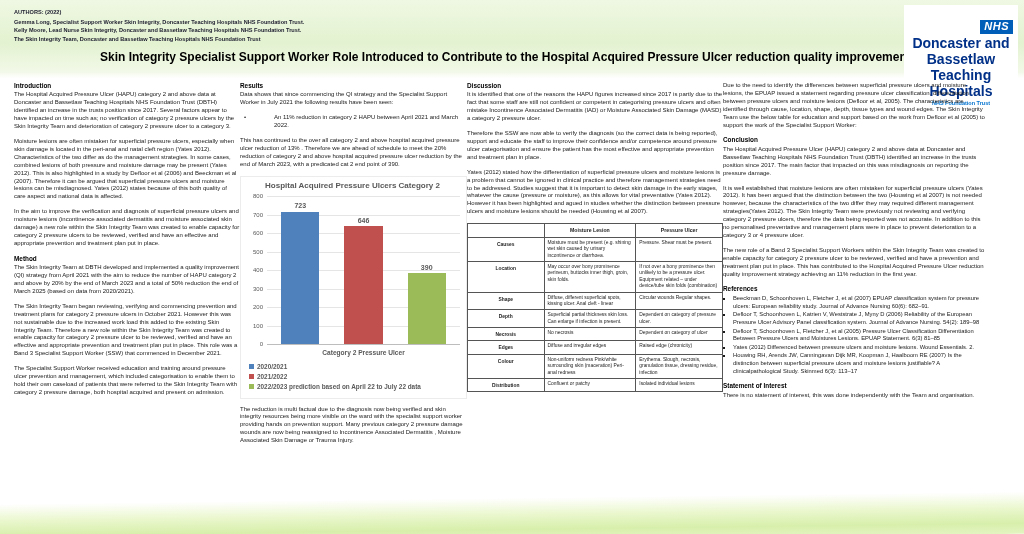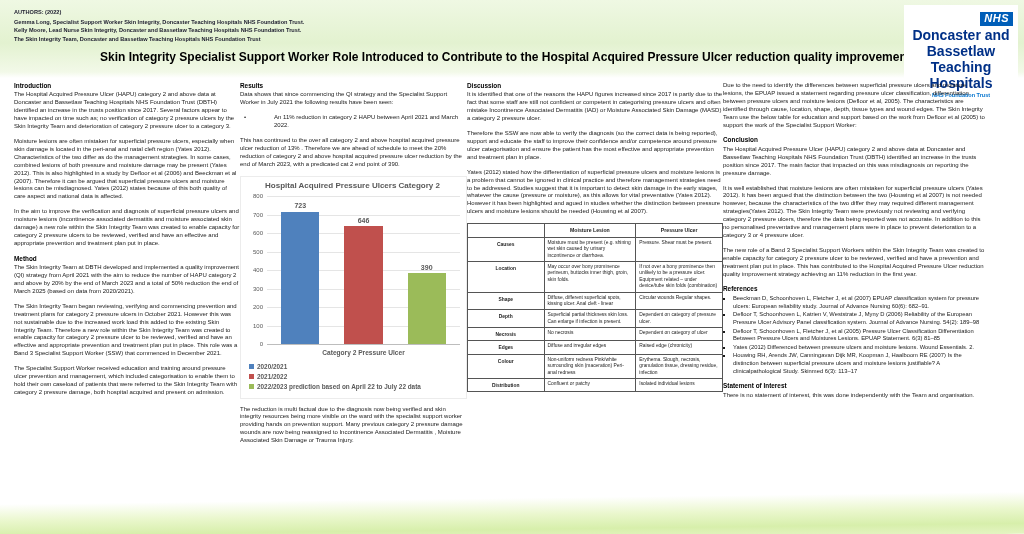--- a/index.html
+++ b/index.html
@@ -6,21 +6,21 @@
   html,body { margin:0; padding:0; background:#fff; }
   body { font-family:"Liberation Sans", sans-serif; }
   .poster { position:relative; width:1024px; height:534px; background:#ffffff; overflow:hidden; }
 
   
   .header { position:absolute; top:0; left:0; right:0; height:78px;
     background:linear-gradient(180deg,#eff8e3 0%,#e3f2d0 55%,#f2f9e8 92%,#ffffff 100%); }
   .authors { position:absolute; top:8px; left:14px; font-size:5.6px; line-height:1.55; color:#1c1c2e; font-weight:bold; }
   .authors .heading { margin-bottom:1px; }
 
-  .logo { position:absolute; top:5px; right:6px; width:114px; background:#ffffff; padding:3px 5px 4px; }
+  .logo { position:absolute; top:5px; right:6px; width:114px; background:#ffffff; padding:11px 5px 4px; }
   .nhs-box-wrap { text-align:right; }
   .nhs-box { display:inline-block; background:#005EB8; color:#ffffff; font-weight:bold; font-style:italic;
     font-size:11px; line-height:1; padding:1px 4px 2px; letter-spacing:.5px; }
   .org-line { text-align:center; color:#003087; font-weight:bold; font-size:14px; line-height:1.15; margin-top:1px; }
   .org-line.second { margin-top:0; }
   .trust-line { text-align:center; color:#0072CE; font-weight:bold; font-size:5.5px; margin-top:1px; }
 
   .poster-title { position:absolute; top:50px; left:100px; right:122px; text-align:center;
     font-weight:bold; font-size:12px; color:#000; white-space:nowrap; }
 

